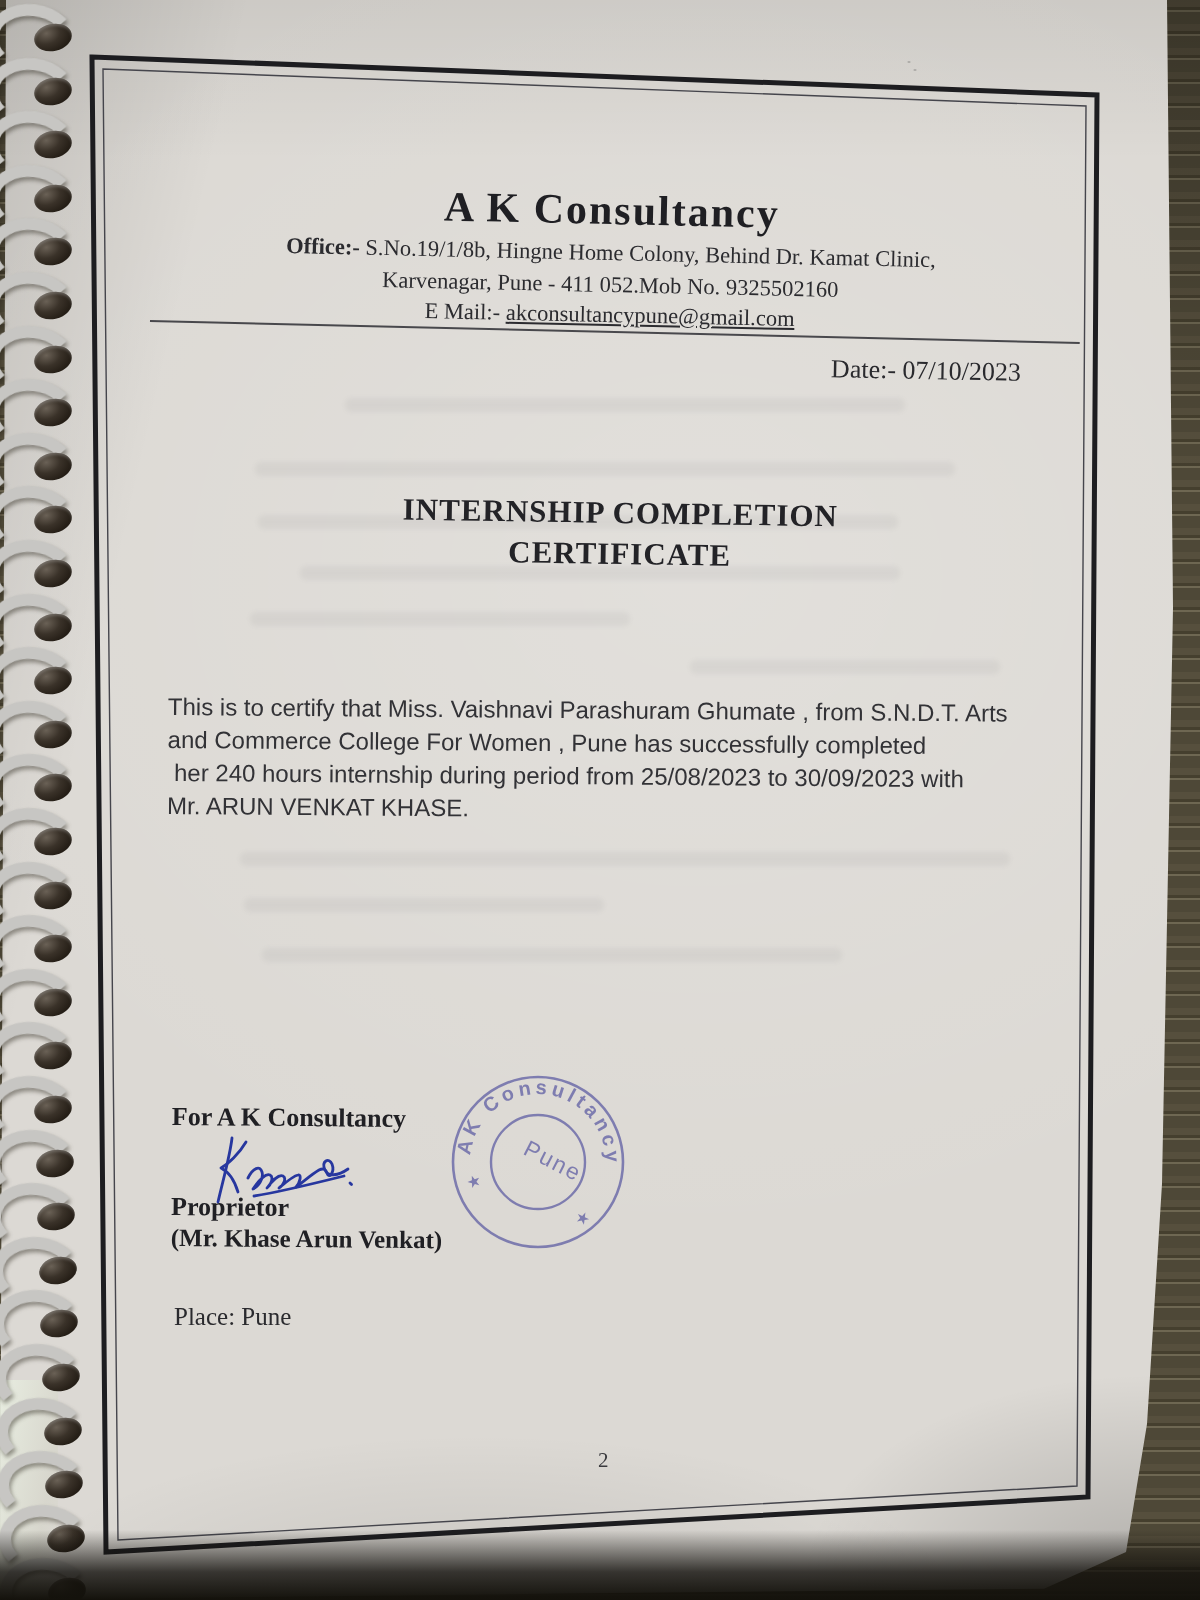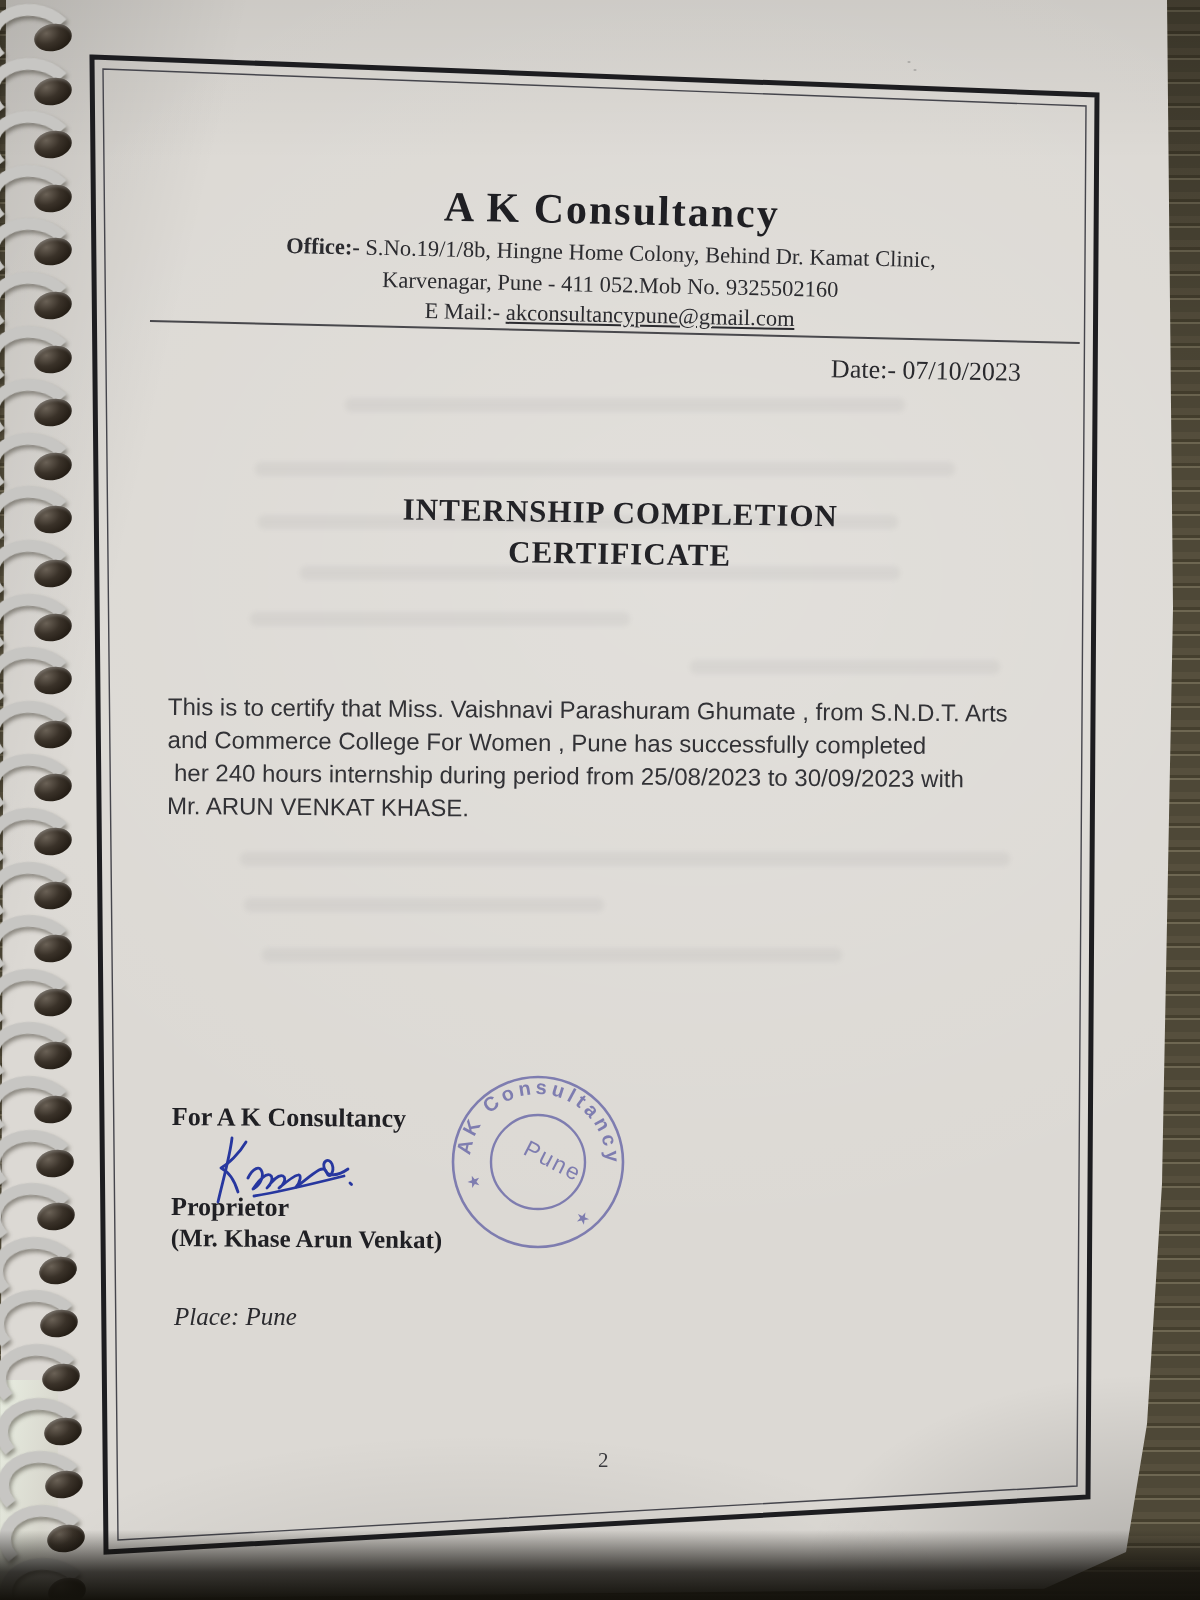--- a/index.html
+++ b/index.html
@@ -57,21 +57,21 @@
         font-size:31px;line-height:41px;letter-spacing:1px;color:#232327;transform:rotate(.9deg);}
   .body-block{left:168px;top:690px;width:910px;font-family:"Liberation Sans", sans-serif;
         font-size:24px;line-height:33px;color:#323236;transform:rotate(.45deg);transform-origin:left top;}
   .body-line{white-space:pre;}
   .sig-block{left:172px;top:1102px;color:#202024;transform:rotate(.5deg);transform-origin:left top;}
   .for-line{font-size:26px;font-weight:bold;}
   .role-line{font-size:26px;font-weight:bold;margin-top:60px;}
   .name-line{font-size:25px;font-weight:bold;margin-top:2px;}
   .signature-svg{position:absolute;left:208px;top:1132px;}
   .stamp-svg{position:absolute;left:438px;top:1062px;opacity:.82;}
-  .place-line{left:174px;top:1303px;font-size:25px;color:#2a2a2e;font-style:italic;}
+  .place-line{left:174px;top:1303px;font-size:25px;color:#2a2a2e;}
   .page-num{left:598px;top:1448px;font-size:21px;color:#3a3a3e;}
   
   .ghost{position:absolute;height:14px;border-radius:6px;background:#4a4a52;opacity:.06;filter:blur(2.5px);}
   .smudge{position:absolute;left:905px;top:58px;width:14px;height:18px;opacity:.5;
           background:radial-gradient(3px 2px at 4px 4px,#555,transparent 70%),
                      radial-gradient(3px 2px at 10px 12px,#555,transparent 70%);}
 </style>
 </head>
 <body>
 

